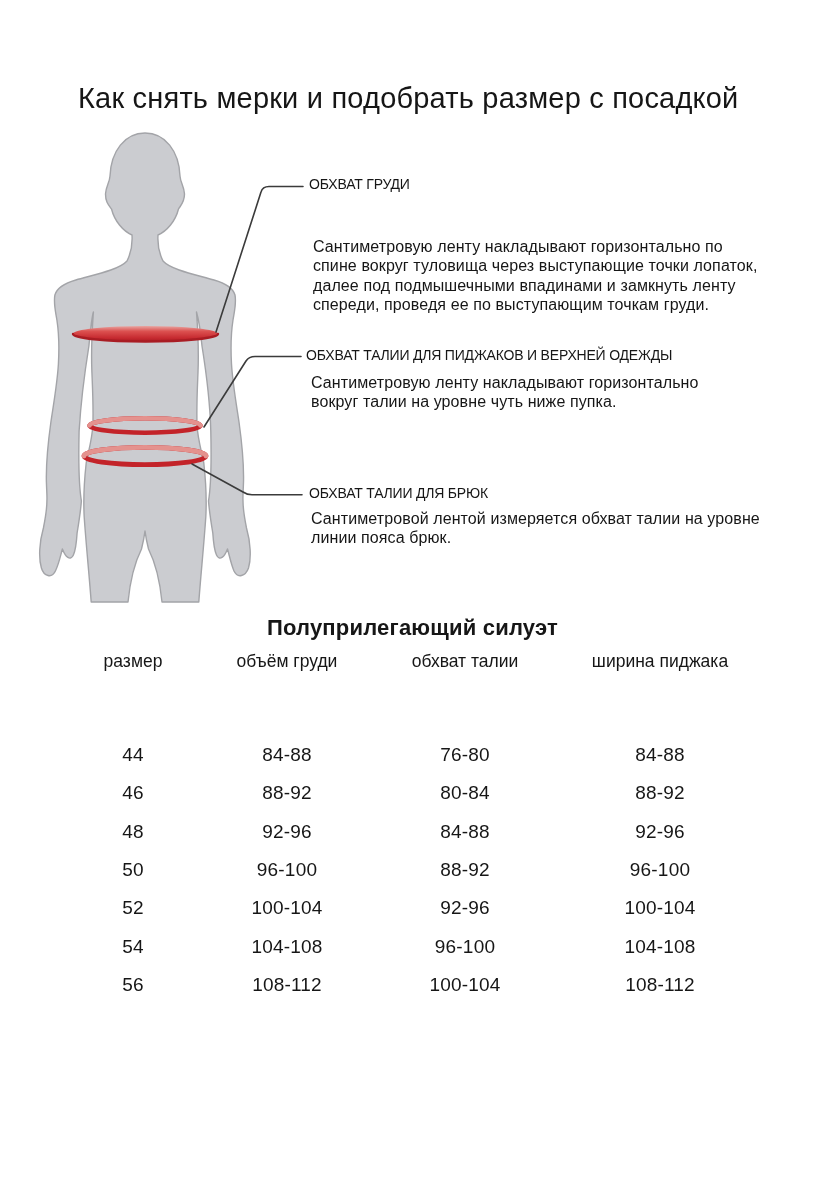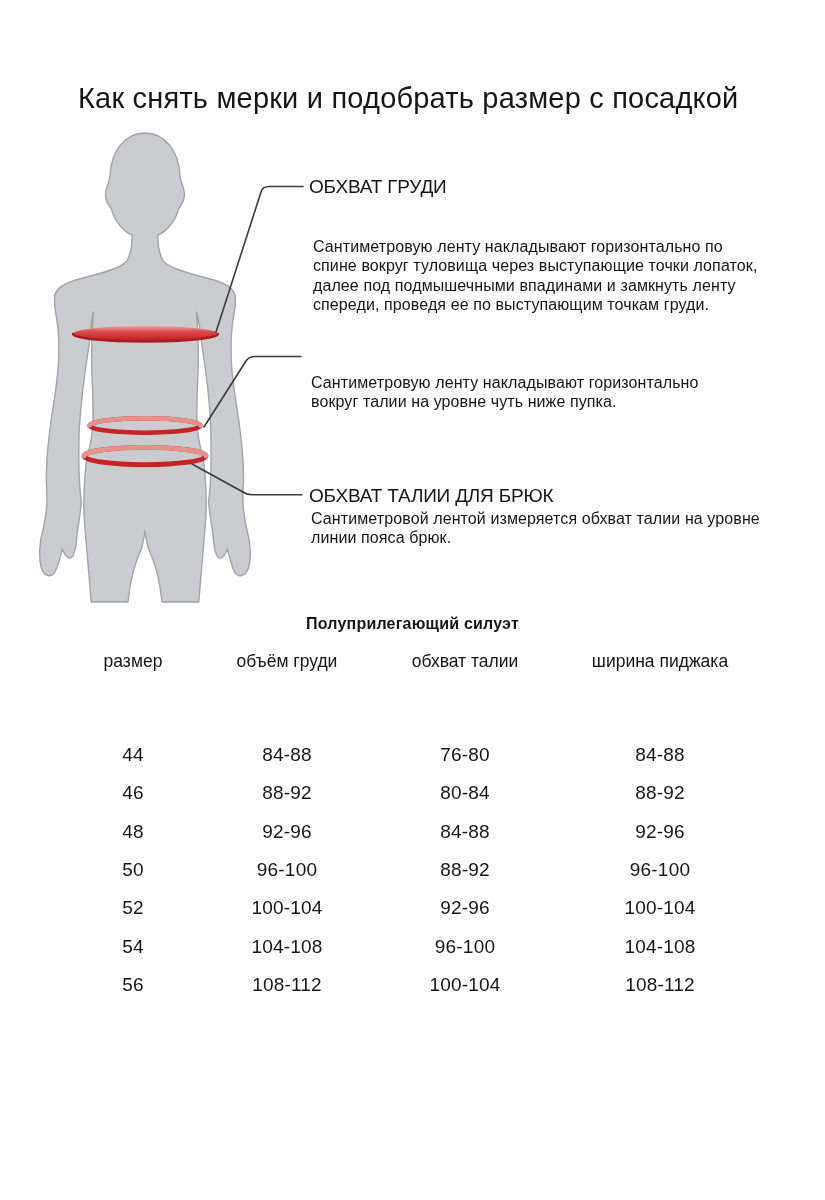--- a/index.html
+++ b/index.html
@@ -8,37 +8,37 @@
     font-family:"Liberation Sans", sans-serif; color:#161616; overflow:hidden;padding-left:48px;
   }
   .page-title {
     position:absolute; left:78px; top:82px; margin:0;
     font-size:29px; font-weight:400; letter-spacing:0.2px; white-space:nowrap;
   }
   .figure-area { position:absolute; left:0; top:120px; width:825px; height:500px; }
   .figure-area svg { position:absolute; left:0; top:0; }
 
   .callout-heading {
-    position:absolute; font-size:19px; font-weight:400; letter-spacing:-0.2px;
+    position:absolute; font-size:14px; font-weight:400; letter-spacing:-0.2px;
     white-space:nowrap;
   }
   .callout-body {
     position:absolute; font-size:16px; line-height:19.4px; font-weight:400;
     white-space:pre-line; letter-spacing:0.1px;
   }
   .h1pos { left:309px; top:176px; }
   .b1pos { left:313px; top:205px;margin-top:32px; }
   .h2pos { left:306px; top:347px; }
   .b2pos { left:311px; top:373px; }
   .h3pos { left:309px; top:485px; }
   .b3pos { left:311px; top:509px; }
 
   .table-title {
     position:absolute; left:0; top:615px; width:825px; margin:0;
-    text-align:center; font-size:16px; font-weight:700; letter-spacing:0.2px;
+    text-align:center; font-size:22px; font-weight:700; letter-spacing:0.2px;
   }
   .thead { position:absolute; left:0; top:651px; width:825px; display:flex; }
   .trows { position:absolute; left:0; top:736px; width:825px; }
   .trow  { display:flex; height:38.3px; align-items:center; }
   .c0 { width:110px; margin-left:78px; text-align:center; }
   .c1 { width:198px; text-align:center; }
   .c2 { width:158px; text-align:center; }
   .c3 { width:232px; text-align:center; }
   .hcell { font-size:17.5px; }
   .hline { height:33px; line-height:20px; }
@@ -146,20 +146,21 @@
       </g>
     </svg>
   </div>
 
   <div class="callout-heading h1pos">ОБХВАТ ГРУДИ</div>
   <div class="callout-body b1pos">Сантиметровую ленту накладывают горизонтально по
 спине вокруг туловища через выступающие точки лопаток,
 далее под подмышечными впадинами и замкнуть ленту
 спереди, проведя ее по выступающим точкам груди.</div>
 
+  <div class="callout-heading h2pos">ОБХВАТ ТАЛИИ ДЛЯ ПИДЖАКОВ И ВЕРХНЕЙ ОДЕЖДЫ</div>
   <div class="callout-body b2pos">Сантиметровую ленту накладывают горизонтально
 вокруг талии на уровне чуть ниже пупка.</div>
 
   <div class="callout-heading h3pos">ОБХВАТ ТАЛИИ ДЛЯ БРЮК</div>
   <div class="callout-body b3pos">Сантиметровой лентой измеряется обхват талии на уровне
 линии пояса брюк.</div>
 
   <h2 class="table-title">Полуприлегающий силуэт</h2>
 
   <div class="thead">

